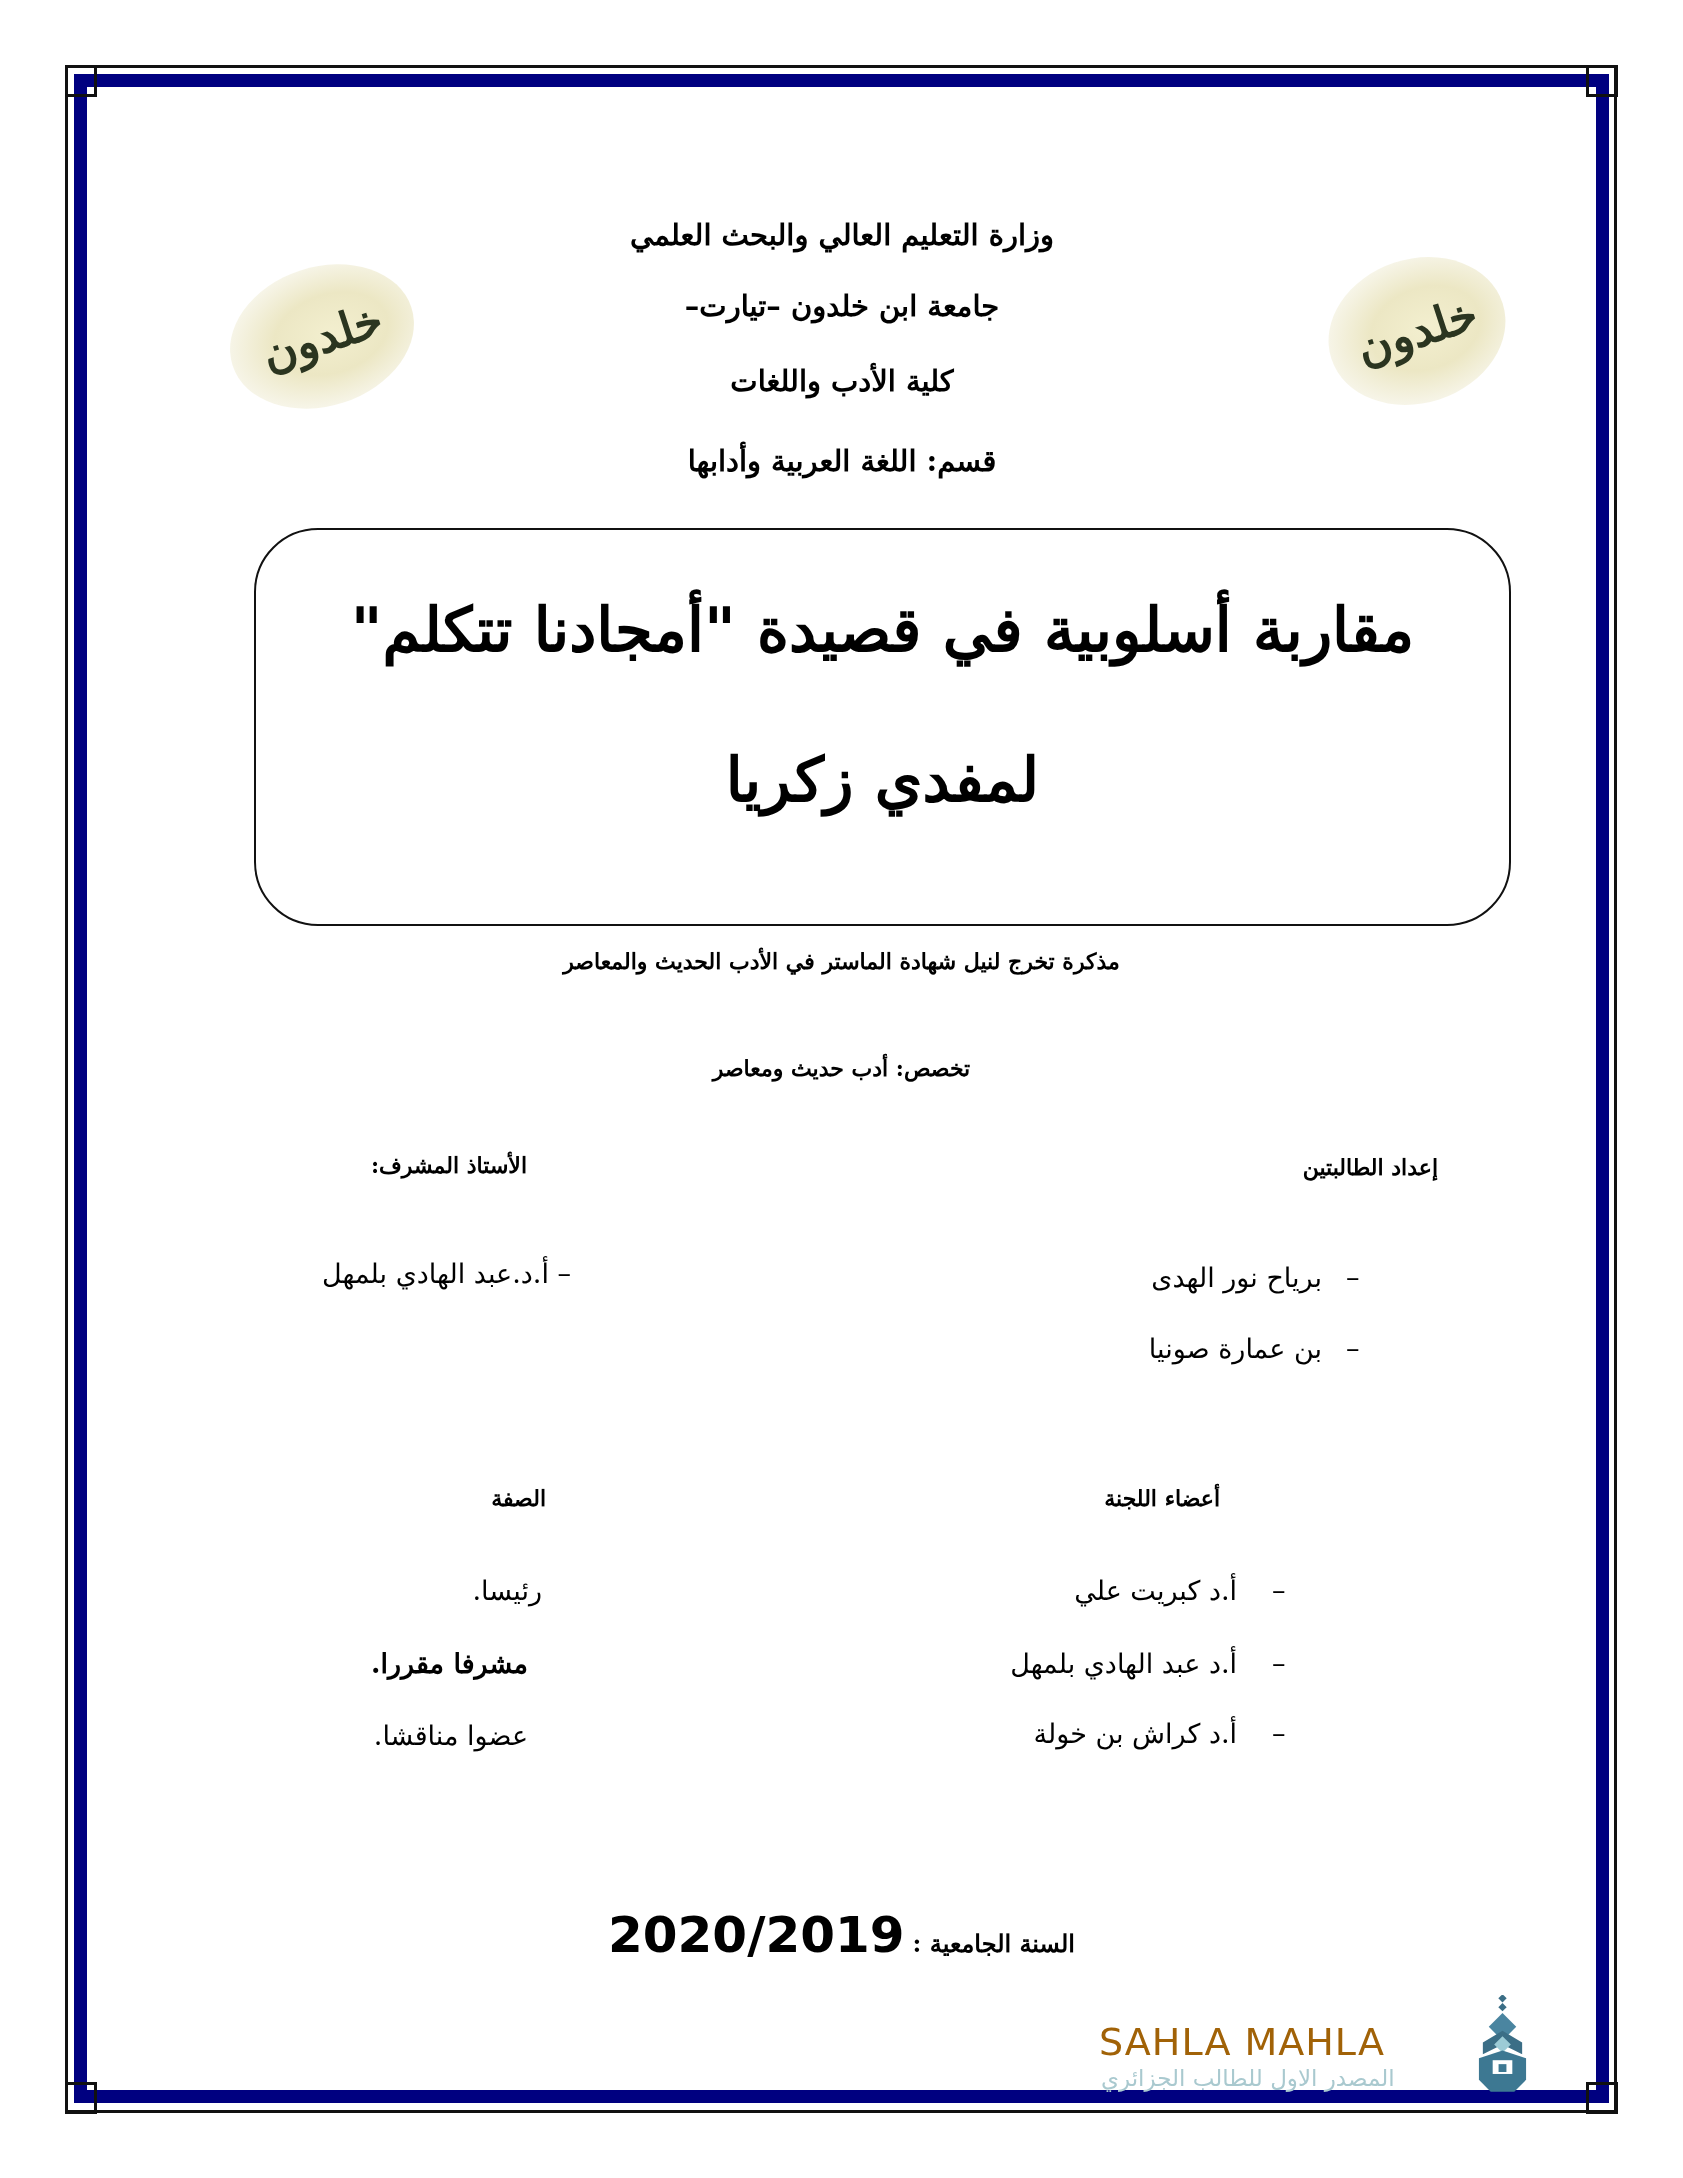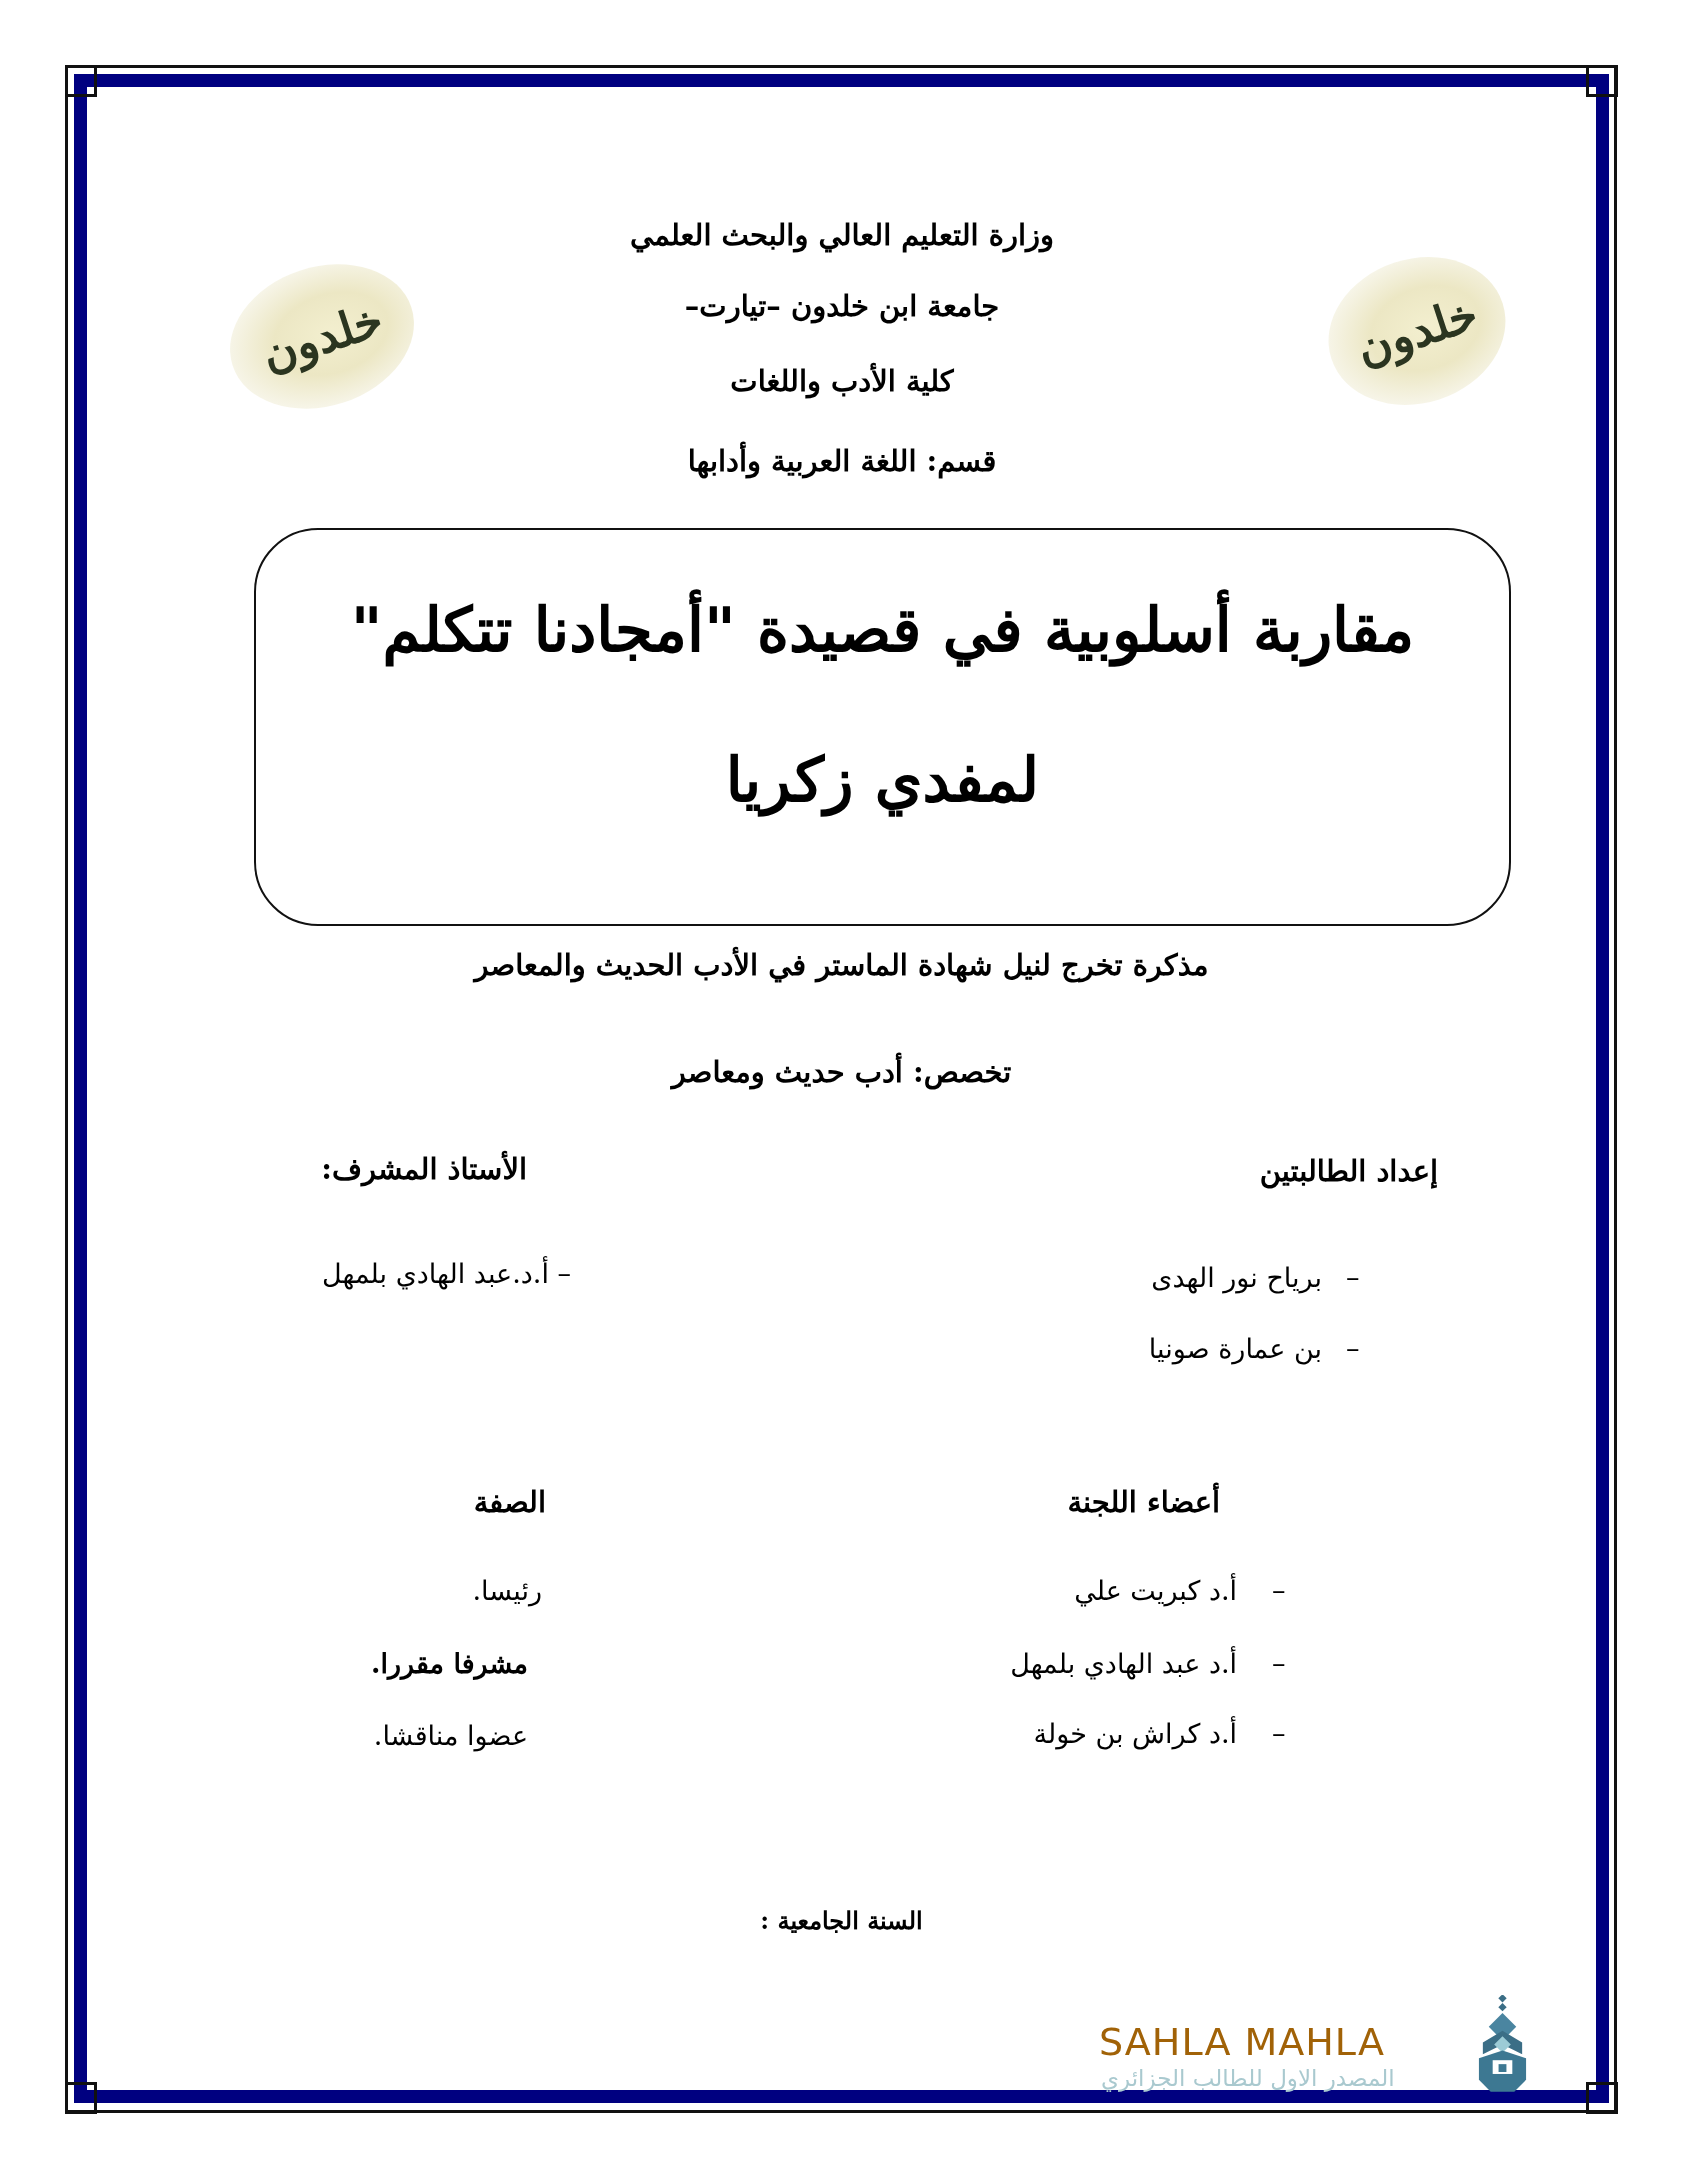--- a/index.html
+++ b/index.html
@@ -16,21 +16,21 @@
     background: radial-gradient(ellipse at 55% 50%, #f3efcf 0%, #ece7c4 40%, #f6f4e6 70%, rgba(255,255,255,0) 100%);
     display:flex; align-items:center; justify-content:center;
     font-family:"DejaVu Serif", serif; color:#2b3520; font-weight:bold;
     transform:rotate(-18deg);
   }
   .title-box {
     position:absolute; left:254px; top:528px; width:1257px; height:398px;
     border:2px solid #111; border-radius:64px; box-sizing:border-box;
   }
   .title { font-size:61px; font-weight:bold; }
-  .sub { font-size:29px; font-weight:bold; }
+  .sub { font-size:22px; font-weight:bold; }
   .item { font-size:27px; }
   .dash { position:absolute; font-size:27px; }
   .year-label { font-size:24px; font-weight:bold; }
   .year-num { font-family:"DejaVu Sans", "Liberation Sans", sans-serif; font-size:50px; font-weight:bold; }
   .brand { font-family:"DejaVu Sans", "Liberation Sans", sans-serif; font-size:38px; color:#a16207; letter-spacing:1px; }
   .brand-sub { font-family:"DejaVu Sans", sans-serif; font-size:23px; color:#a9c9cf; direction:rtl; white-space:nowrap; }
 </style>
 </head>
 <body>
 
@@ -78,20 +78,21 @@
 
 <div class="dash" style="left:1272px; top:1648px;">–</div>
 <div class="line item" style="right:446px; top:1648px; text-align:right;">أ.د  عبد الهادي بلمهل</div>
 <div class="line item" style="right:1155px; top:1648px; text-align:right;font-weight:bold;">مشرفا مقررا.</div>
 
 <div class="dash" style="left:1272px; top:1718px;">–</div>
 <div class="line item" style="right:446px; top:1718px; text-align:right;">أ.د   كراش بن خولة</div>
 <div class="line item" style="right:1155px; top:1720px; text-align:right;">عضوا مناقشا.</div>
 
 <div class="abs" style="left:594px; top:1906px; width:495px; display:flex; align-items:baseline; justify-content:center; gap:8px;">
+  <span class="year-num">2020/2019</span>
   <span class="year-label" style="direction:rtl;">السنة الجامعية :</span>
 </div>
 
 <div class="abs brand" style="left:1099px; top:2020px;">SAHLA MAHLA</div>
 <div class="abs brand-sub" style="left:1101px; top:2065px;">المصدر الاول للطالب الجزائري</div>
 <div class="abs" style="left:1475px; top:1995px; width:55px; height:99px;">
   <svg width="55" height="99" viewBox="0 0 56 100">
     <rect x="25" y="0" width="6" height="6" transform="rotate(45 28 3)" fill="#3b6e86"></rect>
     <rect x="25" y="9" width="6" height="6" transform="rotate(45 28 12)" fill="#3b6e86"></rect>
     <path d="M28 18 L42 32 L28 46 L14 32 Z" fill="#4a85a0"></path>

